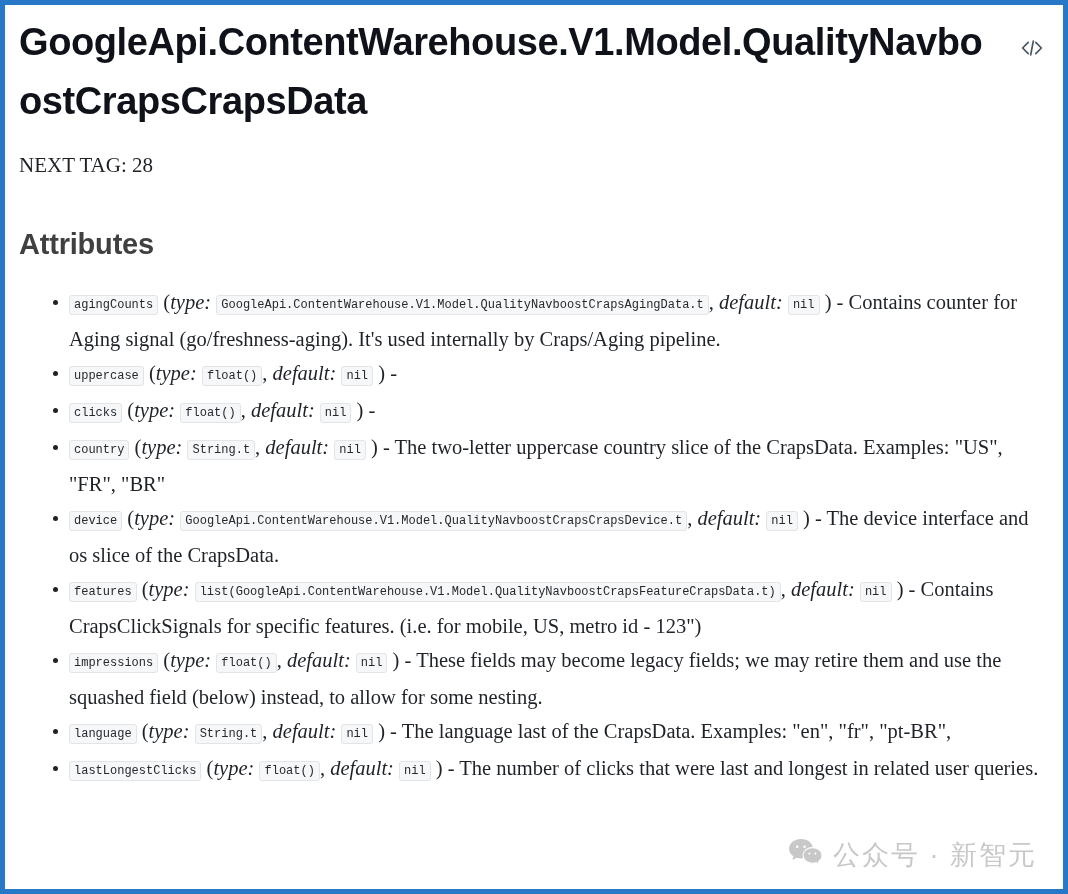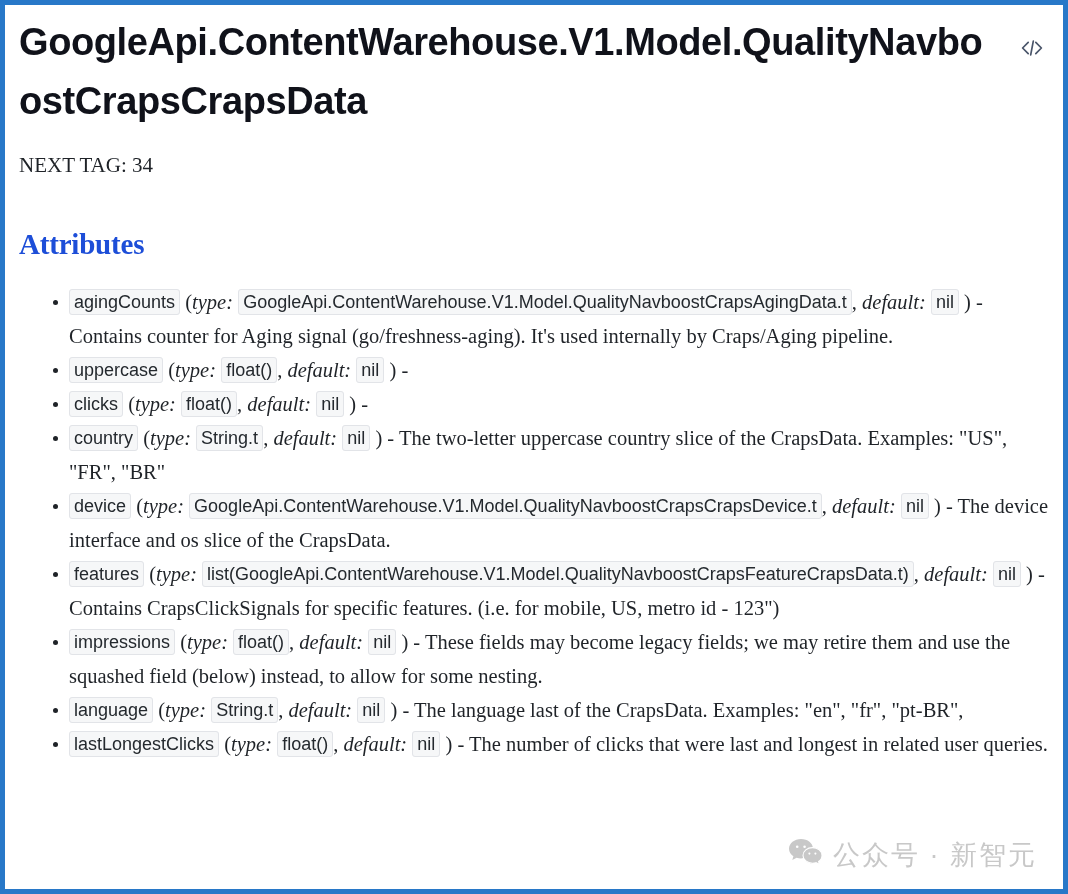--- a/index.html
+++ b/index.html
@@ -60,25 +60,25 @@
   .next-tag {
     font-family: "Liberation Serif", "DejaVu Serif", serif;
     font-size: 21px;
     line-height: 28px;
     color: #1f2328;
     margin: 20px 0 0 0;
   }
 
   
   .section-heading {
-    font-family: Liberation Serif, serif;
+    font-family: Liberation Sans, sans-serif;
     font-weight: bold;
     font-size: 29px;
     line-height: 34px;
-    color: #1d4ed8;
+    color: #404040;
     margin: 48px 0 0 0;
     letter-spacing: -0.2px;
   }
 
   
   ul.attr-list {
     list-style: none;
     margin: 24px 0 0 0;
     padding: 0;
   }
@@ -97,22 +97,22 @@
     position: absolute;
     left: 34px;
     top: 15px;
     width: 5px;
     height: 5px;
     border-radius: 50%;
     background: #1f2328;
   }
 
   code.c {
-    font-family: Liberation Sans, sans-serif;
-    font-size: 18px;
+    font-family: Liberation Mono, monospace;
+    font-size: 12px;
     background: #f6f7f8;
     border: 1px solid #e2e4e8;
     border-radius: 3px;
     padding: 2px 4px;
     color: #24292e;
     white-space: nowrap;
     vertical-align: 1px;
   }
 
   .kw {
@@ -150,21 +150,21 @@
       <h1 class="page-title">GoogleApi.ContentWarehouse.V1.Model.QualityNavboostCrapsCrapsData</h1>
       <a class="code-link" title="view source">
         <svg width="22" height="18" viewBox="0 0 22 18" fill="none" xmlns="http://www.w3.org/2000/svg" aria-hidden="true">
           <path d="M7.2 3.4L1.6 9l5.6 5.6" stroke="#4a556a" stroke-width="1.7" stroke-linecap="round" stroke-linejoin="round"></path>
           <path d="M14.8 3.4L20.4 9l-5.6 5.6" stroke="#4a556a" stroke-width="1.7" stroke-linecap="round" stroke-linejoin="round"></path>
           <path d="M12.3 2.2L9.7 15.8" stroke="#4a556a" stroke-width="1.7" stroke-linecap="round"></path>
         </svg>
       </a>
     </div>
 
-    <p class="next-tag">NEXT TAG: 34</p>
+    <p class="next-tag">NEXT TAG: 28</p>
 
     <h2 class="section-heading">Attributes</h2>
 
     <ul class="attr-list">
         <li class="attr-item"><code class="c">agingCounts</code> <span class="plain">(</span><span class="kw">type:</span> <code class="c">GoogleApi.ContentWarehouse.V1.Model.QualityNavboostCrapsAgingData.t</code><span class="plain">,</span> <span class="kw">default:</span> <code class="c">nil</code> <span class="plain">)</span> <span class="plain">-</span> <span class="plain">Contains counter for Aging signal (go/freshness-aging). It's used internally by Craps/Aging pipeline.</span></li>
         <li class="attr-item"><code class="c">uppercase</code> <span class="plain">(</span><span class="kw">type:</span> <code class="c">float()</code><span class="plain">,</span> <span class="kw">default:</span> <code class="c">nil</code> <span class="plain">)</span> <span class="plain">-</span></li>
         <li class="attr-item"><code class="c">clicks</code> <span class="plain">(</span><span class="kw">type:</span> <code class="c">float()</code><span class="plain">,</span> <span class="kw">default:</span> <code class="c">nil</code> <span class="plain">)</span> <span class="plain">-</span></li>
         <li class="attr-item"><code class="c">country</code> <span class="plain">(</span><span class="kw">type:</span> <code class="c">String.t</code><span class="plain">,</span> <span class="kw">default:</span> <code class="c">nil</code> <span class="plain">)</span> <span class="plain">-</span> <span class="plain">The two-letter uppercase country slice of the CrapsData. Examples: "US", "FR", "BR"</span></li>
         <li class="attr-item"><code class="c">device</code> <span class="plain">(</span><span class="kw">type:</span> <code class="c">GoogleApi.ContentWarehouse.V1.Model.QualityNavboostCrapsCrapsDevice.t</code><span class="plain">,</span> <span class="kw">default:</span> <code class="c">nil</code> <span class="plain">)</span> <span class="plain">-</span> <span class="plain">The device interface and os slice of the CrapsData.</span></li>
         <li class="attr-item"><code class="c">features</code> <span class="plain">(</span><span class="kw">type:</span> <code class="c">list(GoogleApi.ContentWarehouse.V1.Model.QualityNavboostCrapsFeatureCrapsData.t)</code><span class="plain">,</span> <span class="kw">default:</span> <code class="c">nil</code> <span class="plain">)</span> <span class="plain">-</span> <span class="plain">Contains CrapsClickSignals for specific features. (i.e. for mobile, US, metro id - 123")</span></li>

